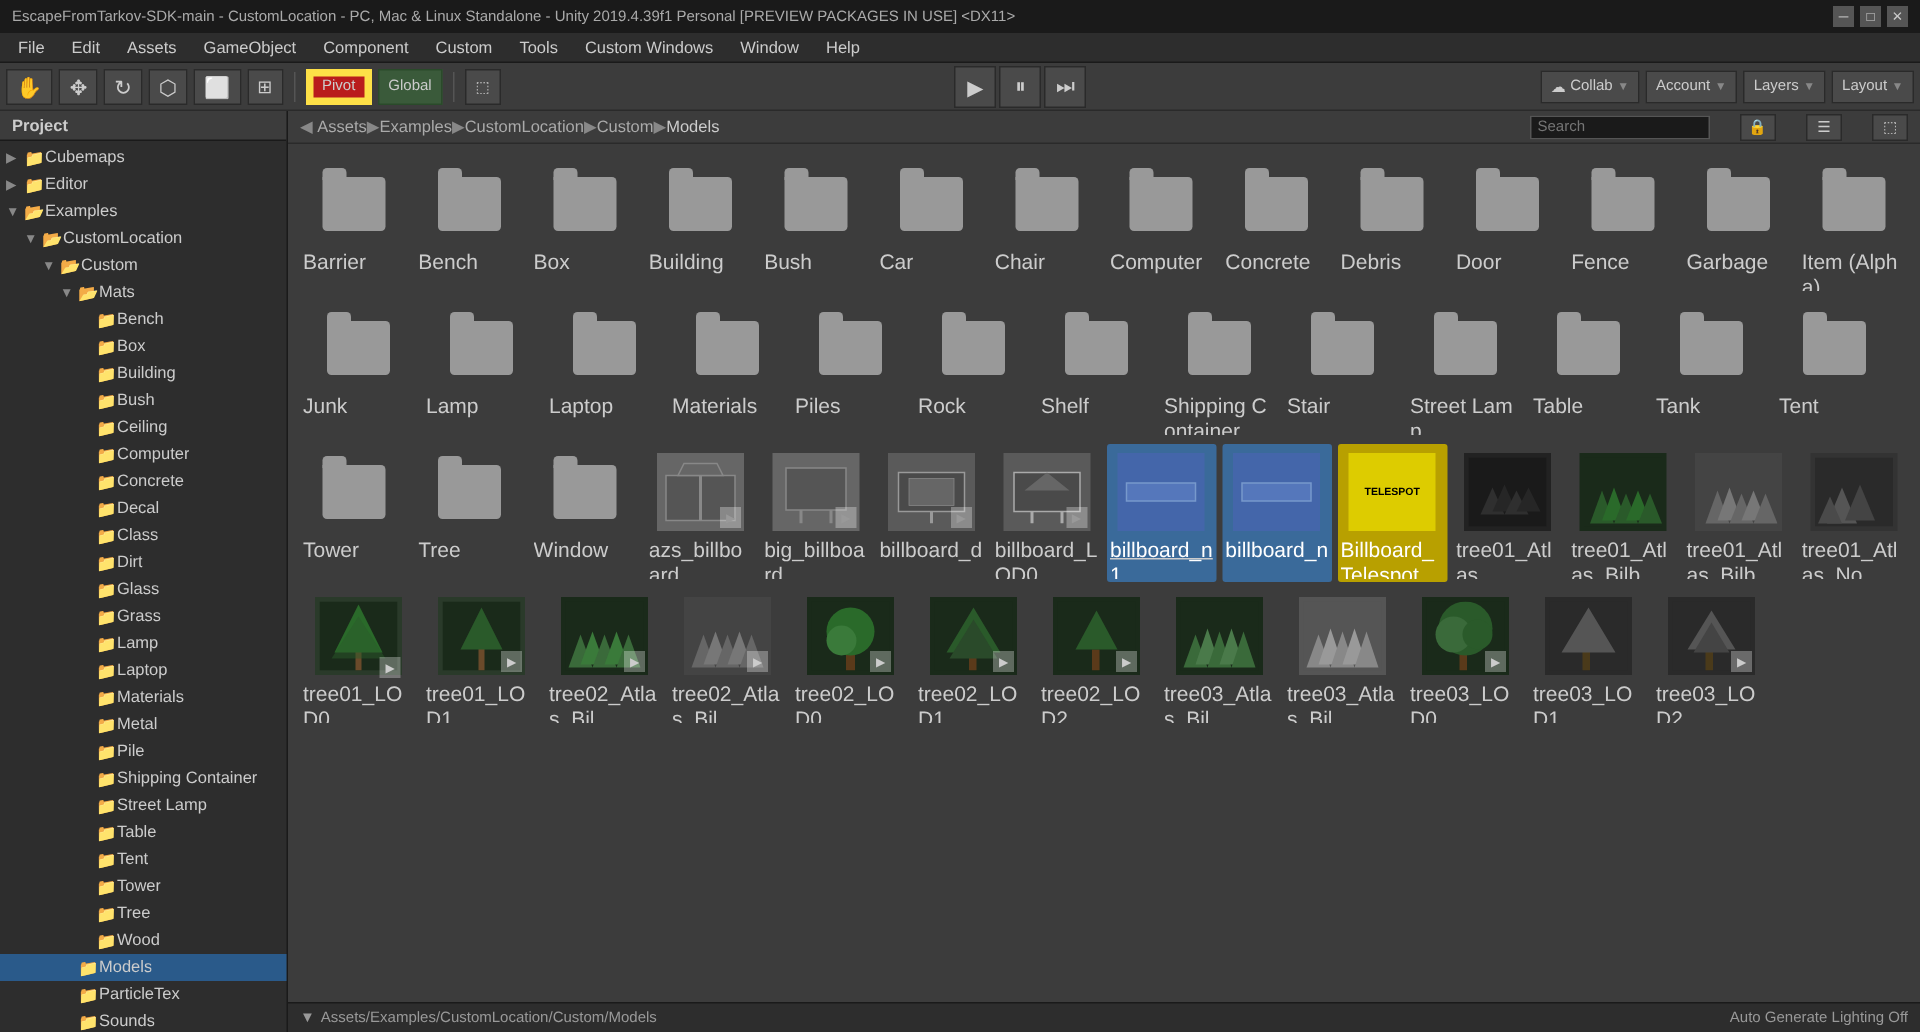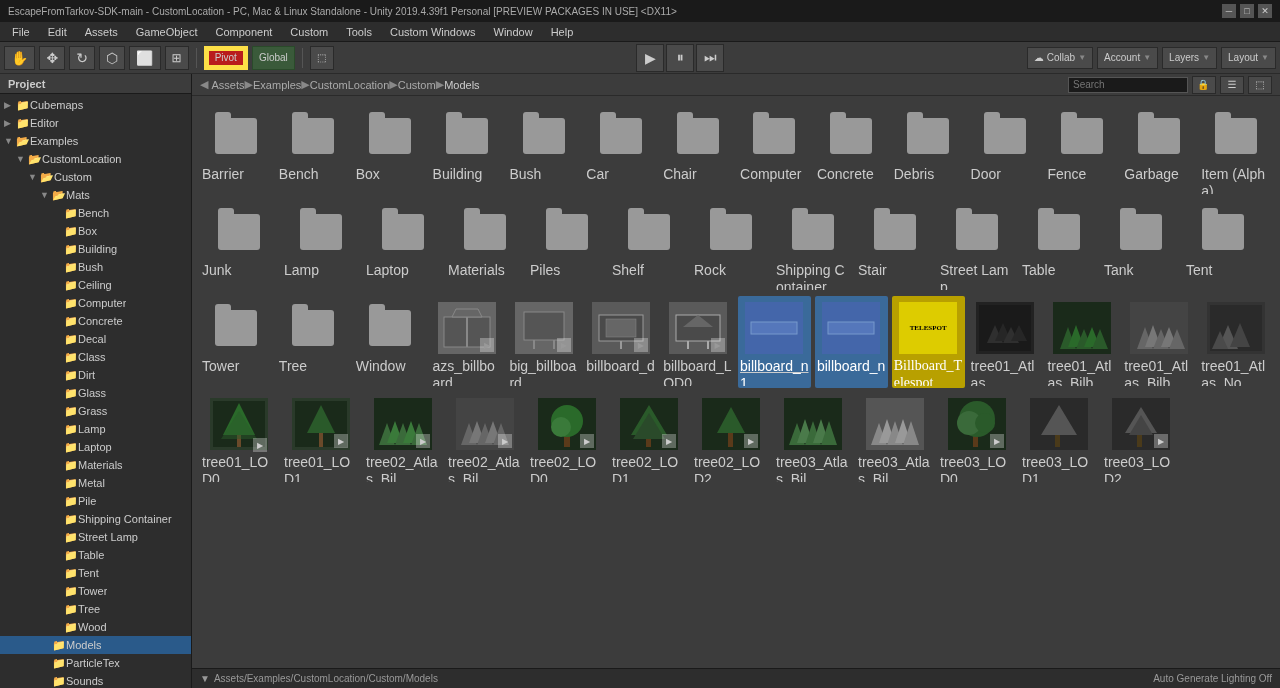--- a/index.html
+++ b/index.html
@@ -588,21 +588,21 @@
       &nbsp;
       <span class="breadcrumb-item">Assets</span>
       <span class="breadcrumb-arrow"> ▶ </span>
       <span class="breadcrumb-item">Examples</span>
       <span class="breadcrumb-arrow"> ▶ </span>
       <span class="breadcrumb-item">CustomLocation</span>
       <span class="breadcrumb-arrow"> ▶ </span>
       <span class="breadcrumb-item">Custom</span>
       <span class="breadcrumb-arrow"> ▶ </span>
       <span class="breadcrumb-item current">Models</span>
-      <div style="margin-left:auto; display:flex; align-items:center; gap:4px;">
+      <div style="margin-left:auto; display:flex; align-items:center; gap:20px;">
         <input type="text" class="search-input" placeholder="Search" style="">
         <button class="toolbar-btn" style="width:18px;height:18px;font-size:10px;">🔒</button>
         <button class="toolbar-btn" style="width:18px;height:18px;font-size:10px;">☰</button>
         <button class="toolbar-btn" style="width:18px;height:18px;font-size:10px;">⬚</button>
       </div>
     </div>
 
     <div id="file-grid">
 
       <div class="grid-row">
@@ -734,27 +734,27 @@
         <div class="file-item">
           <div class="file-icon">
               <div class="folder-shape-small"></div>
             </div>
           <div class="file-label">Piles</div>
         </div>
         <div class="file-item">
           <div class="file-icon">
               <div class="folder-shape-small"></div>
             </div>
+          <div class="file-label">Rock</div>
+        </div>
+        <div class="file-item">
+          <div class="file-icon">
+              <div class="folder-shape-small"></div>
+            </div>
           <div class="file-label">Shelf</div>
-        </div>
-        <div class="file-item">
-          <div class="file-icon">
-              <div class="folder-shape-small"></div>
-            </div>
-          <div class="file-label">Rock</div>
         </div>
         <div class="file-item">
           <div class="file-icon">
               <div class="folder-shape-small"></div>
             </div>
           <div class="file-label">Shipping Container</div>
         </div>
         <div class="file-item">
           <div class="file-icon">
               <div class="folder-shape-small"></div>
@@ -879,21 +879,21 @@
           <div class="file-icon">
             <div style="width:58px; height:52px; background:#4466aa; display:flex; align-items:center; justify-content:center;">
               <svg width="50" height="20" viewBox="0 0 50 20">
                 <rect x="2" y="4" width="46" height="12" fill="#5577bb" stroke="#7799cc" stroke-width="1"></rect>
               </svg>
             </div>
           </div>
           <div class="file-label" style="color:#fff;">billboard_n</div>
         </div>
 
-        <div class="file-item" style="background:#b8a000;font-family:Liberation Serif, serif;">
+        <div class="file-item" style="background:#b8a000;">
           <div class="file-icon">
             <div style="width:58px; height:52px; background:#ddcc00; display:flex; align-items:center; justify-content:center; font-size:7px; color:#000; font-weight:bold; padding:2px; text-align:center;">
               TELESPOT
             </div>
           </div>
           <div class="file-label" style="color:#fff;">Billboard_Telespot</div>
         </div>
 
         <div class="file-item">
           <div class="file-icon">

